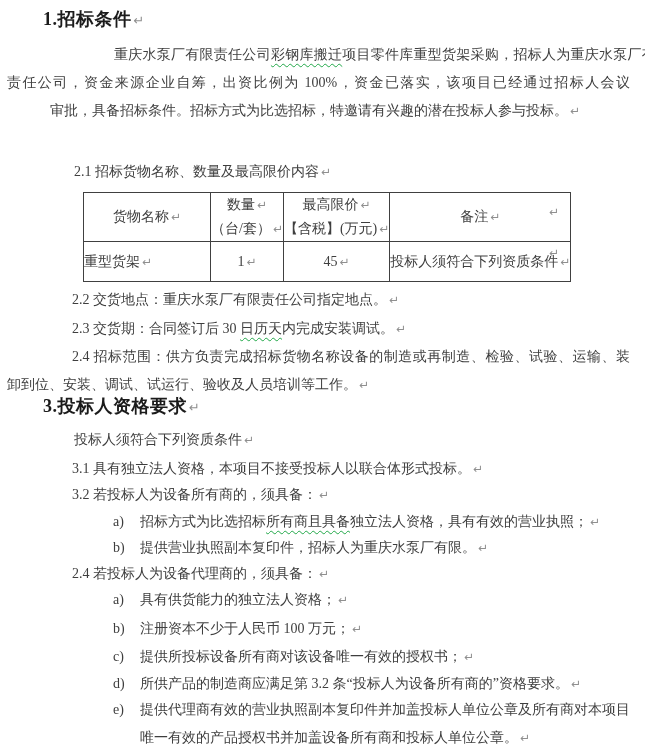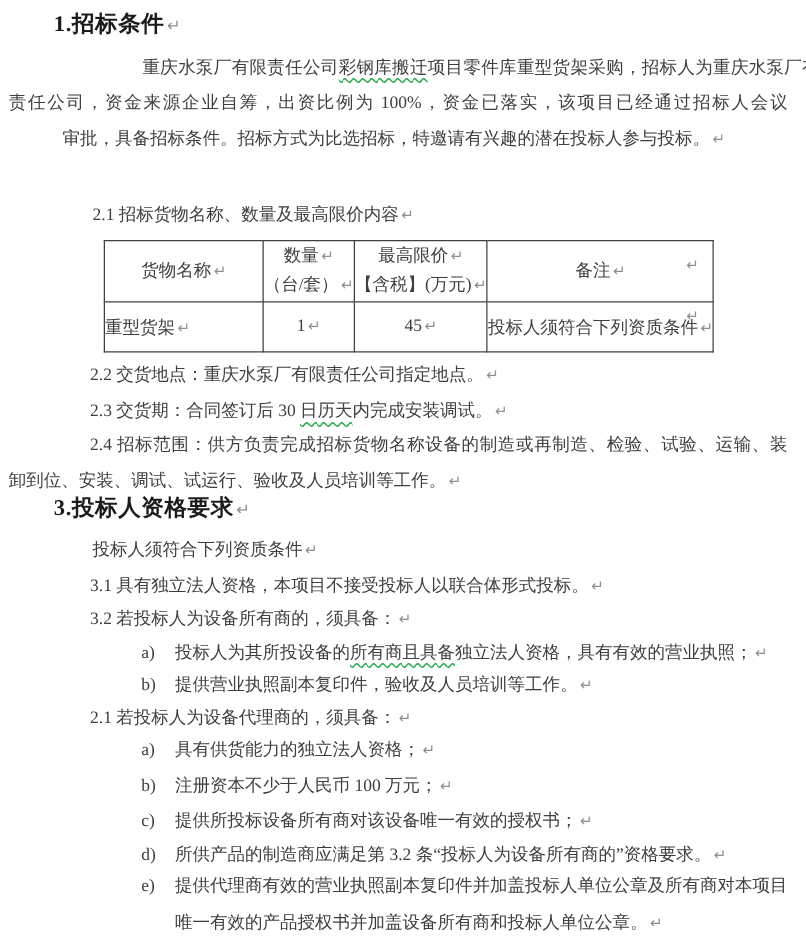--- a/index.html
+++ b/index.html
@@ -128,28 +128,28 @@
 
   <div class="bl" style="left:72px; top:455px;">
     <span>3.1 具有独立法人资格，本项目不接受投标人以联合体形式投标。</span><span class="pc">↵</span>
   </div>
 
   <div class="bl" style="left:72px; top:481px;text-align:center;">
     <span>3.2 若投标人为设备所有商的，须具备：</span><span class="pc">↵</span>
   </div>
 
   <div class="bl" style="left:113px; top:508px;">
-    <span class="marker">a)</span><span><span>投标人为其所投设备的</span><span class="spell">所有商且具备</span><span>独立法人资格，具有有效的营业执照；</span></span><span class="pc">↵</span>
+    <span class="marker">a)</span><span><span>招标方式为比选招标</span><span class="spell">所有商且具备</span><span>独立法人资格，具有有效的营业执照；</span></span><span class="pc">↵</span>
   </div>
   <div class="bl" style="left:113px; top:534px;">
-    <span class="marker">b)</span><span><span>提供营业执照副本复印件，验收及人员培训等工作。</span></span><span class="pc">↵</span>
+    <span class="marker">b)</span><span><span>提供营业执照副本复印件，招标人为重庆水泵厂有限。</span></span><span class="pc">↵</span>
   </div>
 
   <div class="bl" style="left:72px; top:560px;">
-    <span>2.1 若投标人为设备代理商的，须具备：</span><span class="pc">↵</span>
+    <span>2.4 若投标人为设备代理商的，须具备：</span><span class="pc">↵</span>
   </div>
 
   <div class="bl" style="left:113px; top:586px;">
     <span class="marker">a)</span><span>具有供货能力的独立法人资格；</span><span class="pc">↵</span>
   </div>
   <div class="bl" style="left:113px; top:615px;">
     <span class="marker">b)</span><span>注册资本不少于人民币 100 万元；</span><span class="pc">↵</span>
   </div>
   <div class="bl" style="left:113px; top:643px;">
     <span class="marker">c)</span><span>提供所投标设备所有商对该设备唯一有效的授权书；</span><span class="pc">↵</span>

